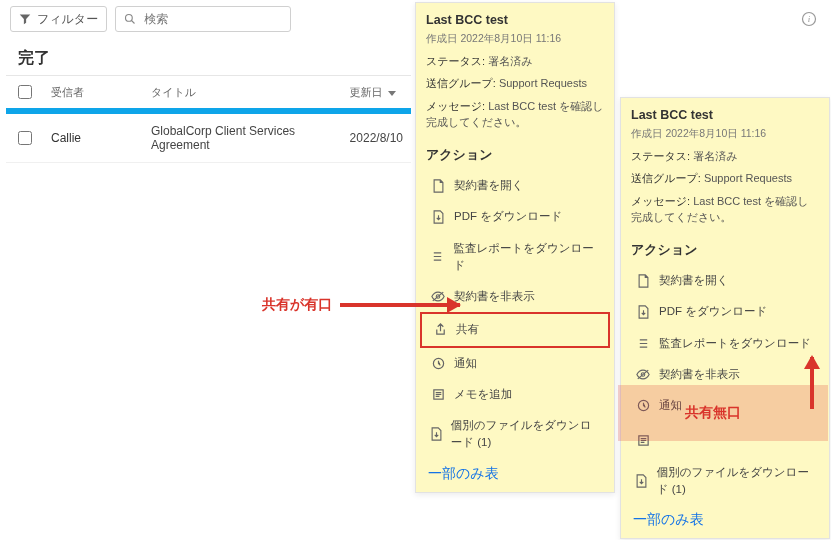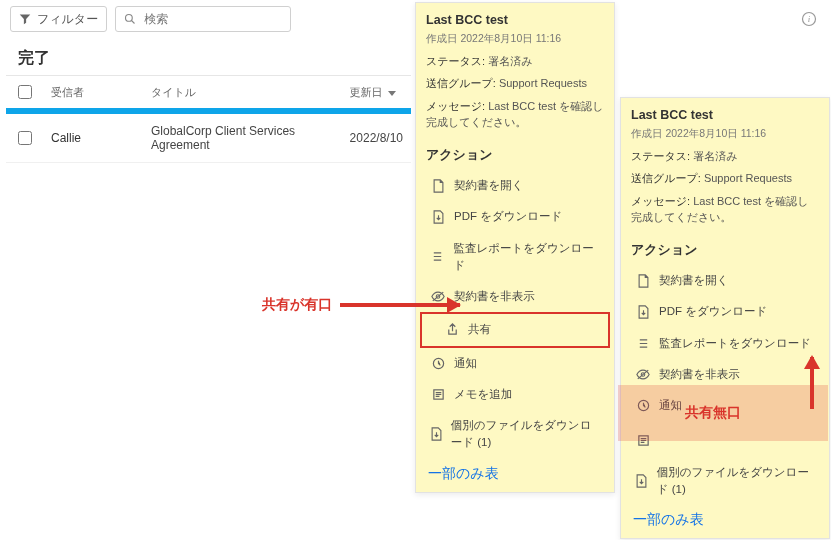--- a/index.html
+++ b/index.html
@@ -87,21 +87,21 @@
   .action-row {
     display:flex; align-items:center;
     padding:7px 2px; font-size:11.5px; color:#454545;
     cursor:pointer;
   }
   .action-row .icon { width:20px; display:inline-flex; justify-content:center; margin-right:6px; color:#5a5a5a; }
   .panel .link-more { text-align:left; font-size:14px; color:#1473e6; padding:4px 2px 2px; cursor:pointer;}
   .share-highlight {
     border: 2.5px solid #d9342b;
     margin: 0 -6px;
-    padding-left:20px;
+    padding-left:8px;
   }
   
   .annot {
     position:absolute;
     color:#d9342b;
     font-size:14px;
     font-weight:600;
     display:flex;
     align-items:center;
     pointer-events:none;

